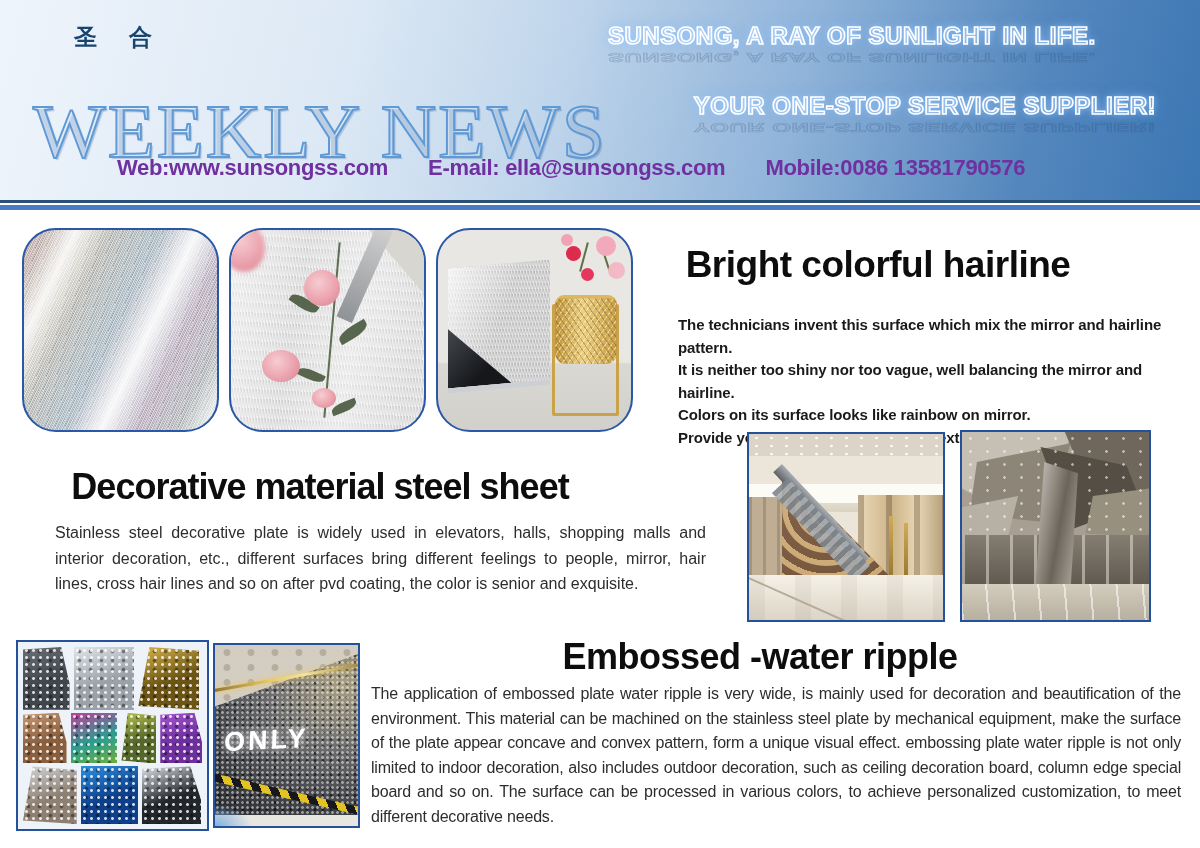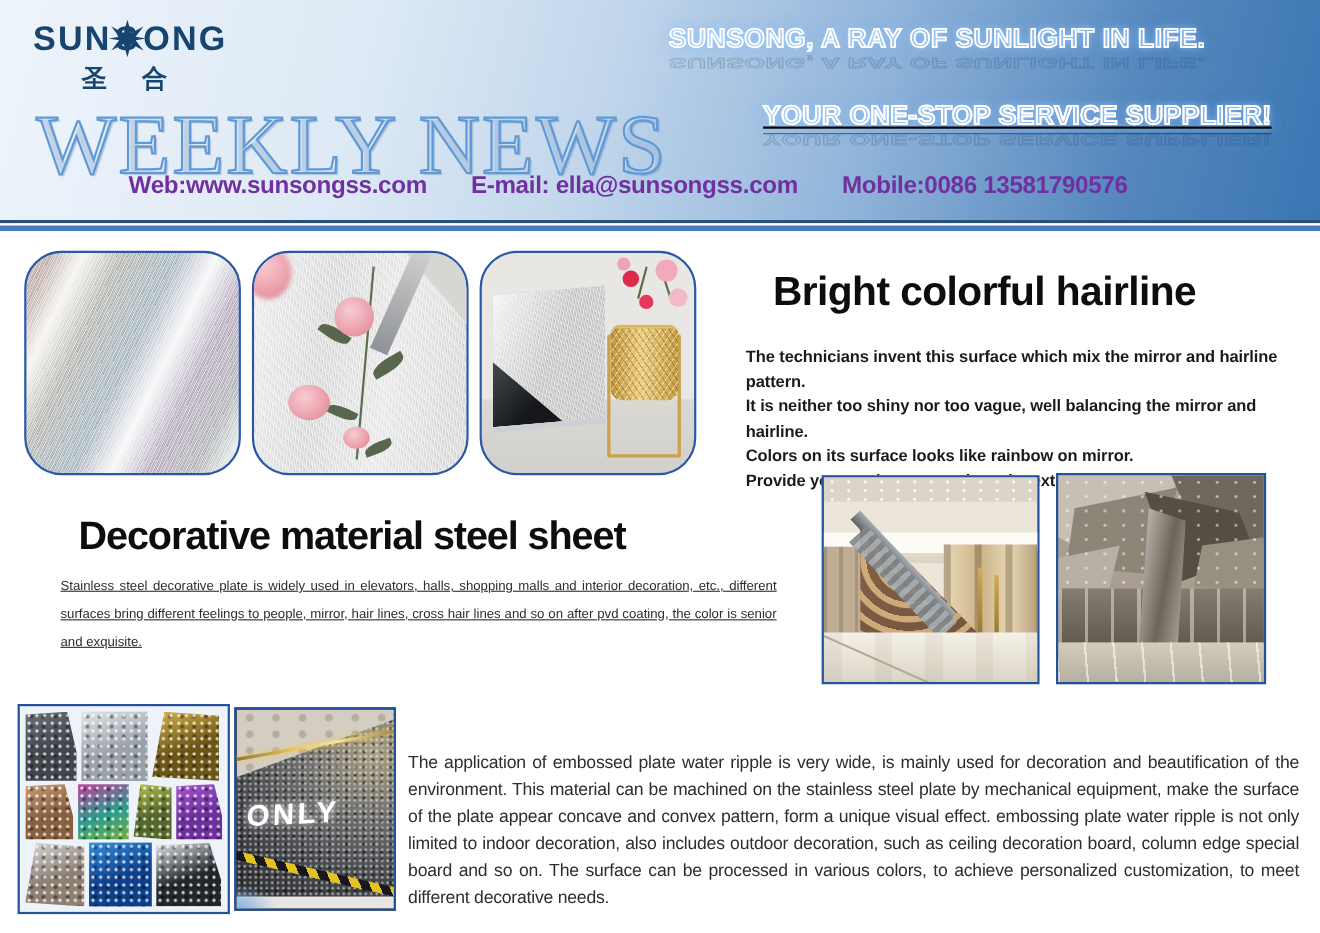--- a/index.html
+++ b/index.html
@@ -28,21 +28,21 @@
     text-shadow:2px 2px 1px rgba(60,100,160,0.30);}
 
   .slogan-wrap{position:absolute;white-space:nowrap;}
   .slogan{font-size:24px;font-weight:800;letter-spacing:0.5px;color:rgba(255,255,255,0.18);
     -webkit-text-stroke:1.6px #ffffff;
     text-shadow:0 0 7px rgba(150,200,255,0.95),0 0 14px rgba(130,185,255,0.65);}
   .slogan-mirror{font-size:24px;font-weight:800;letter-spacing:0.5px;color:rgba(20,50,90,0.05);
     -webkit-text-stroke:1.3px rgba(40,70,110,0.55);transform:scaleY(-0.55);margin-top:-7px;
     filter:blur(0.6px);opacity:0.45;}
   .slogan-top{left:608px;top:22px;}
-  .slogan-bottom{top:92px;right:44px;text-align:right;text-decoration:underline;}
+  .slogan-bottom{top:92px;right:44px;text-align:right;}
 
   .contact-bar{position:absolute;left:0;top:155px;width:1200px;display:flex;
     justify-content:center;gap:40px;transform:translateX(-29px);
     color:#7030a0;font-size:22px;font-weight:700;letter-spacing:-0.3px;white-space:nowrap;}
 
   
   .photo{position:absolute;overflow:hidden;box-sizing:border-box;background:#ddd;}
   .rounded{border:2px solid #2b57a7;border-radius:34px;}
   .squared{border:2px solid #24519b;}
 
@@ -179,41 +179,40 @@
   .ow-text{position:absolute;left:6%;top:44%;color:#fff;font-size:27px;font-weight:800;
     letter-spacing:3px;transform:rotate(-3deg) skewX(-5deg);
     text-shadow:0 0 8px rgba(255,255,255,.85);}
   .ow-tape{position:absolute;left:-8%;bottom:15%;width:120%;height:8px;transform:rotate(13deg);
     background:repeating-linear-gradient(55deg,#e3c322 0 8px,#17171c 8px 16px);}
   .ow-floor{position:absolute;left:0;bottom:0;width:100%;height:6%;background:#e8e6e1;}
   .ow-blue{position:absolute;left:0;bottom:0;width:26%;height:12%;
     background:radial-gradient(ellipse at 0 100%,#7db0e0,rgba(125,176,224,0) 70%);}
 
   
-  .h-title{position:absolute;left:635px;top:244px;width:520px;text-align:center;
+  .h-title{position:absolute;left:618px;top:244px;width:520px;text-align:center;
     color:#0d0d0d;font-size:37px;font-weight:700;letter-spacing:-0.5px;}
   .h-body{position:absolute;left:678px;top:314px;width:517px;color:#1a1a1a;
     font-size:15px;font-weight:600;line-height:22.5px;letter-spacing:-0.1px;}
   .d-title{position:absolute;left:0px;top:466px;width:640px;text-align:center;
     color:#0d0d0d;font-size:36px;font-weight:700;letter-spacing:-1px;}
   .d-body{position:absolute;left:55px;top:520px;width:651px;color:#2d2d2d;
-    font-size:12px;line-height:25.5px;text-align:justify;text-decoration:underline;}
+    font-size:16px;line-height:25.5px;text-align:justify;}
   .e-title{position:absolute;left:370px;top:636px;width:780px;text-align:center;
     color:#0d0d0d;font-size:36px;font-weight:700;letter-spacing:-0.5px;}
   .e-body{position:absolute;left:371px;top:682px;width:810px;color:#2d2d2d;
     font-size:16px;line-height:24.5px;text-align:justify;letter-spacing:-0.2px;}
 </style>
 </head>
 <body>
 
 <div class="page">
 
   <div class="header">
     <div class="logo-block">
-      <div class="brand"><span>SUN</span><span class="sun-s"><span class="sun-rays"></span><b>S</b></span><span>ONG</span></div>
       <div class="brand-cn">圣 合</div>
     </div>
 
     <div class="weekly-title">WEEKLY NEWS</div>
 
     <div class="slogan-wrap slogan-top">
       <div class="slogan">SUNSONG, A RAY OF SUNLIGHT IN LIFE.</div>
       <div class="slogan-mirror">SUNSONG, A RAY OF SUNLIGHT IN LIFE.</div>
     </div>
     <div class="slogan-wrap slogan-bottom">
@@ -292,20 +291,21 @@
     <div class="facet m2-f6"></div>
     <div class="m2-sparkle"></div>
     <div class="m2-doors"></div>
     <div class="m2-column"></div>
     <div class="m2-floor"></div>
   </div>
 
   <div class="d-title">Decorative material steel sheet</div>
   <div class="d-body">Stainless steel decorative plate is widely used in elevators, halls, shopping malls and interior decoration, etc., different surfaces bring different feelings to people, mirror, hair lines, cross hair lines and so on after pvd coating, the color is senior and exquisite.</div>
 
+  <div class="e-title">Embossed -water ripple</div>
   <div class="e-body">The application of embossed plate water ripple is very wide,  is mainly used for decoration and beautification of the environment.  This material can be machined on the stainless steel plate by mechanical equipment,  make the surface of the plate appear concave and convex pattern,  form a unique visual effect.  embossing plate water ripple is not only limited to indoor decoration,  also includes outdoor decoration,  such as ceiling decoration board,  column edge special board and so on.  The surface can be processed in various colors,  to achieve personalized customization,  to meet different decorative needs.</div>
 
   <div class="photo squared collage">
     <div class="c-row r1">
       <div class="sample cut-a" style="width: 26%; --c1: #6a7076; --c2: #41464c;"></div>
       <div class="sample" style="width: 34%; --c1: #e2e6ea; --c2: #9aa1a8;"></div>
       <div class="sample cut-b" style="width: 34%; --c1: #d9b54e; --c2: #6b5414;"></div>
     </div>
     <div class="c-row r2">
       <div class="sample cut-a" style="width: 25%; --c1: #c89a74; --c2: #8a5f3e;"></div>

